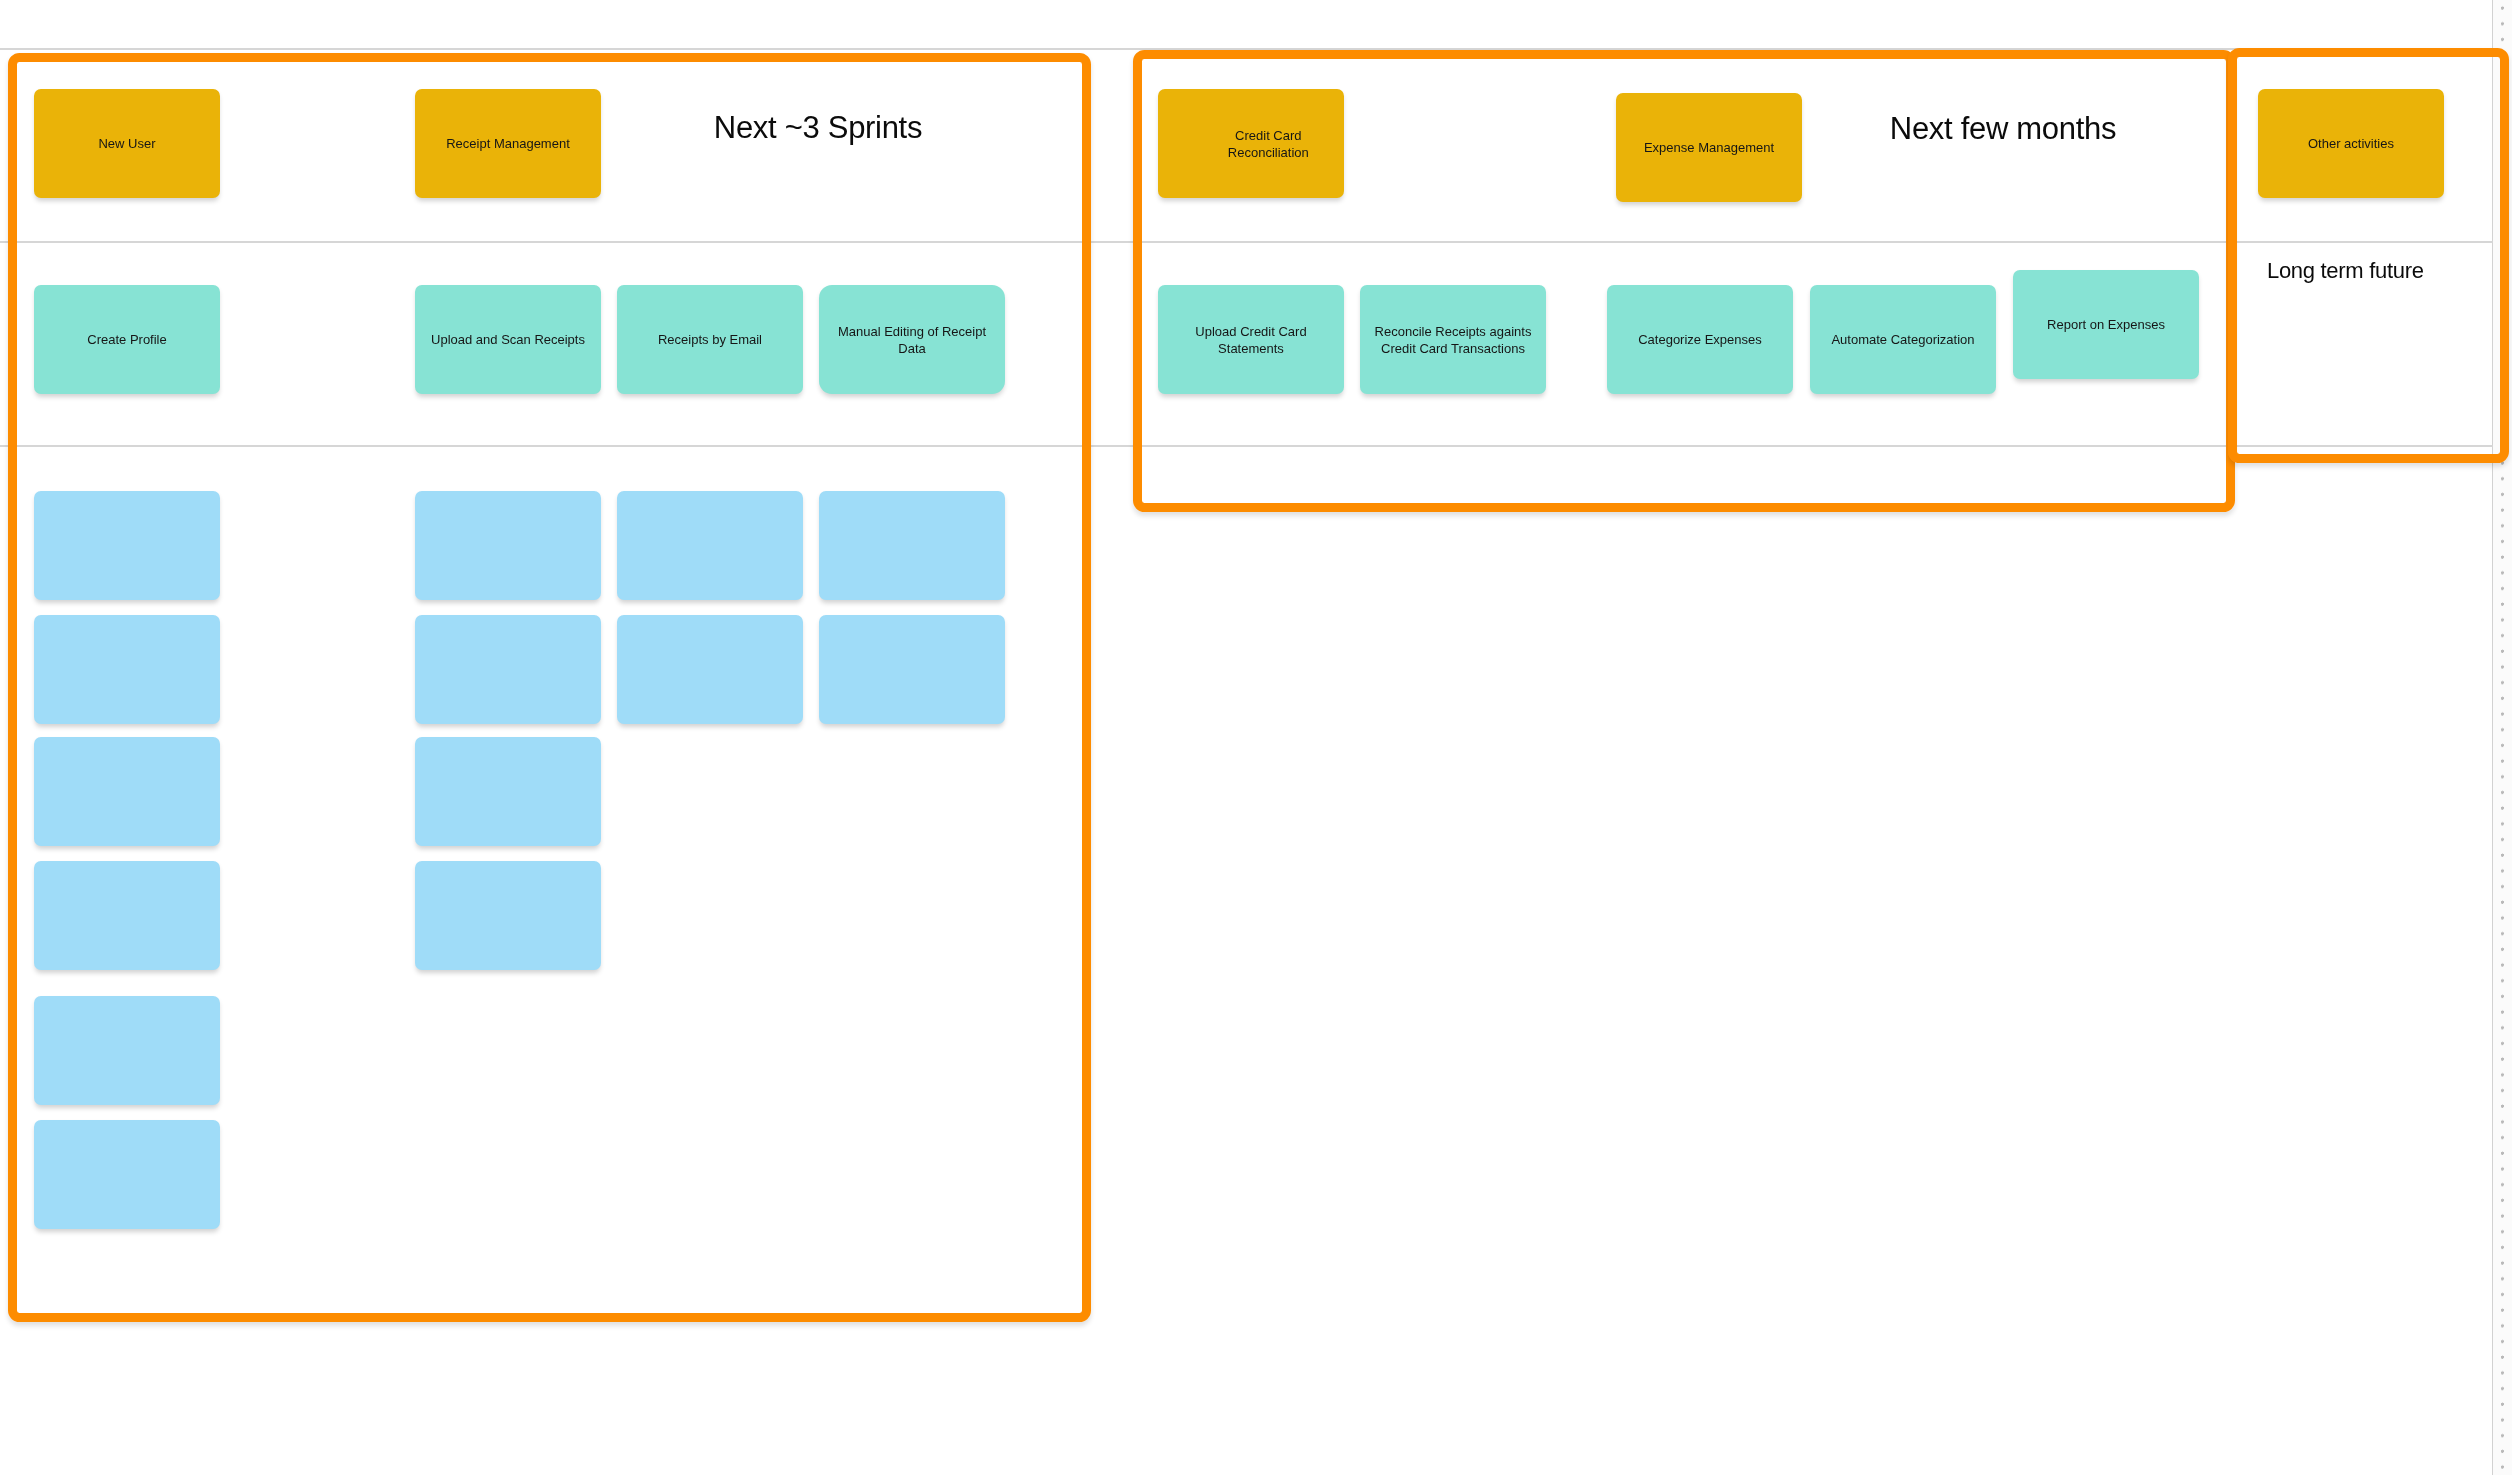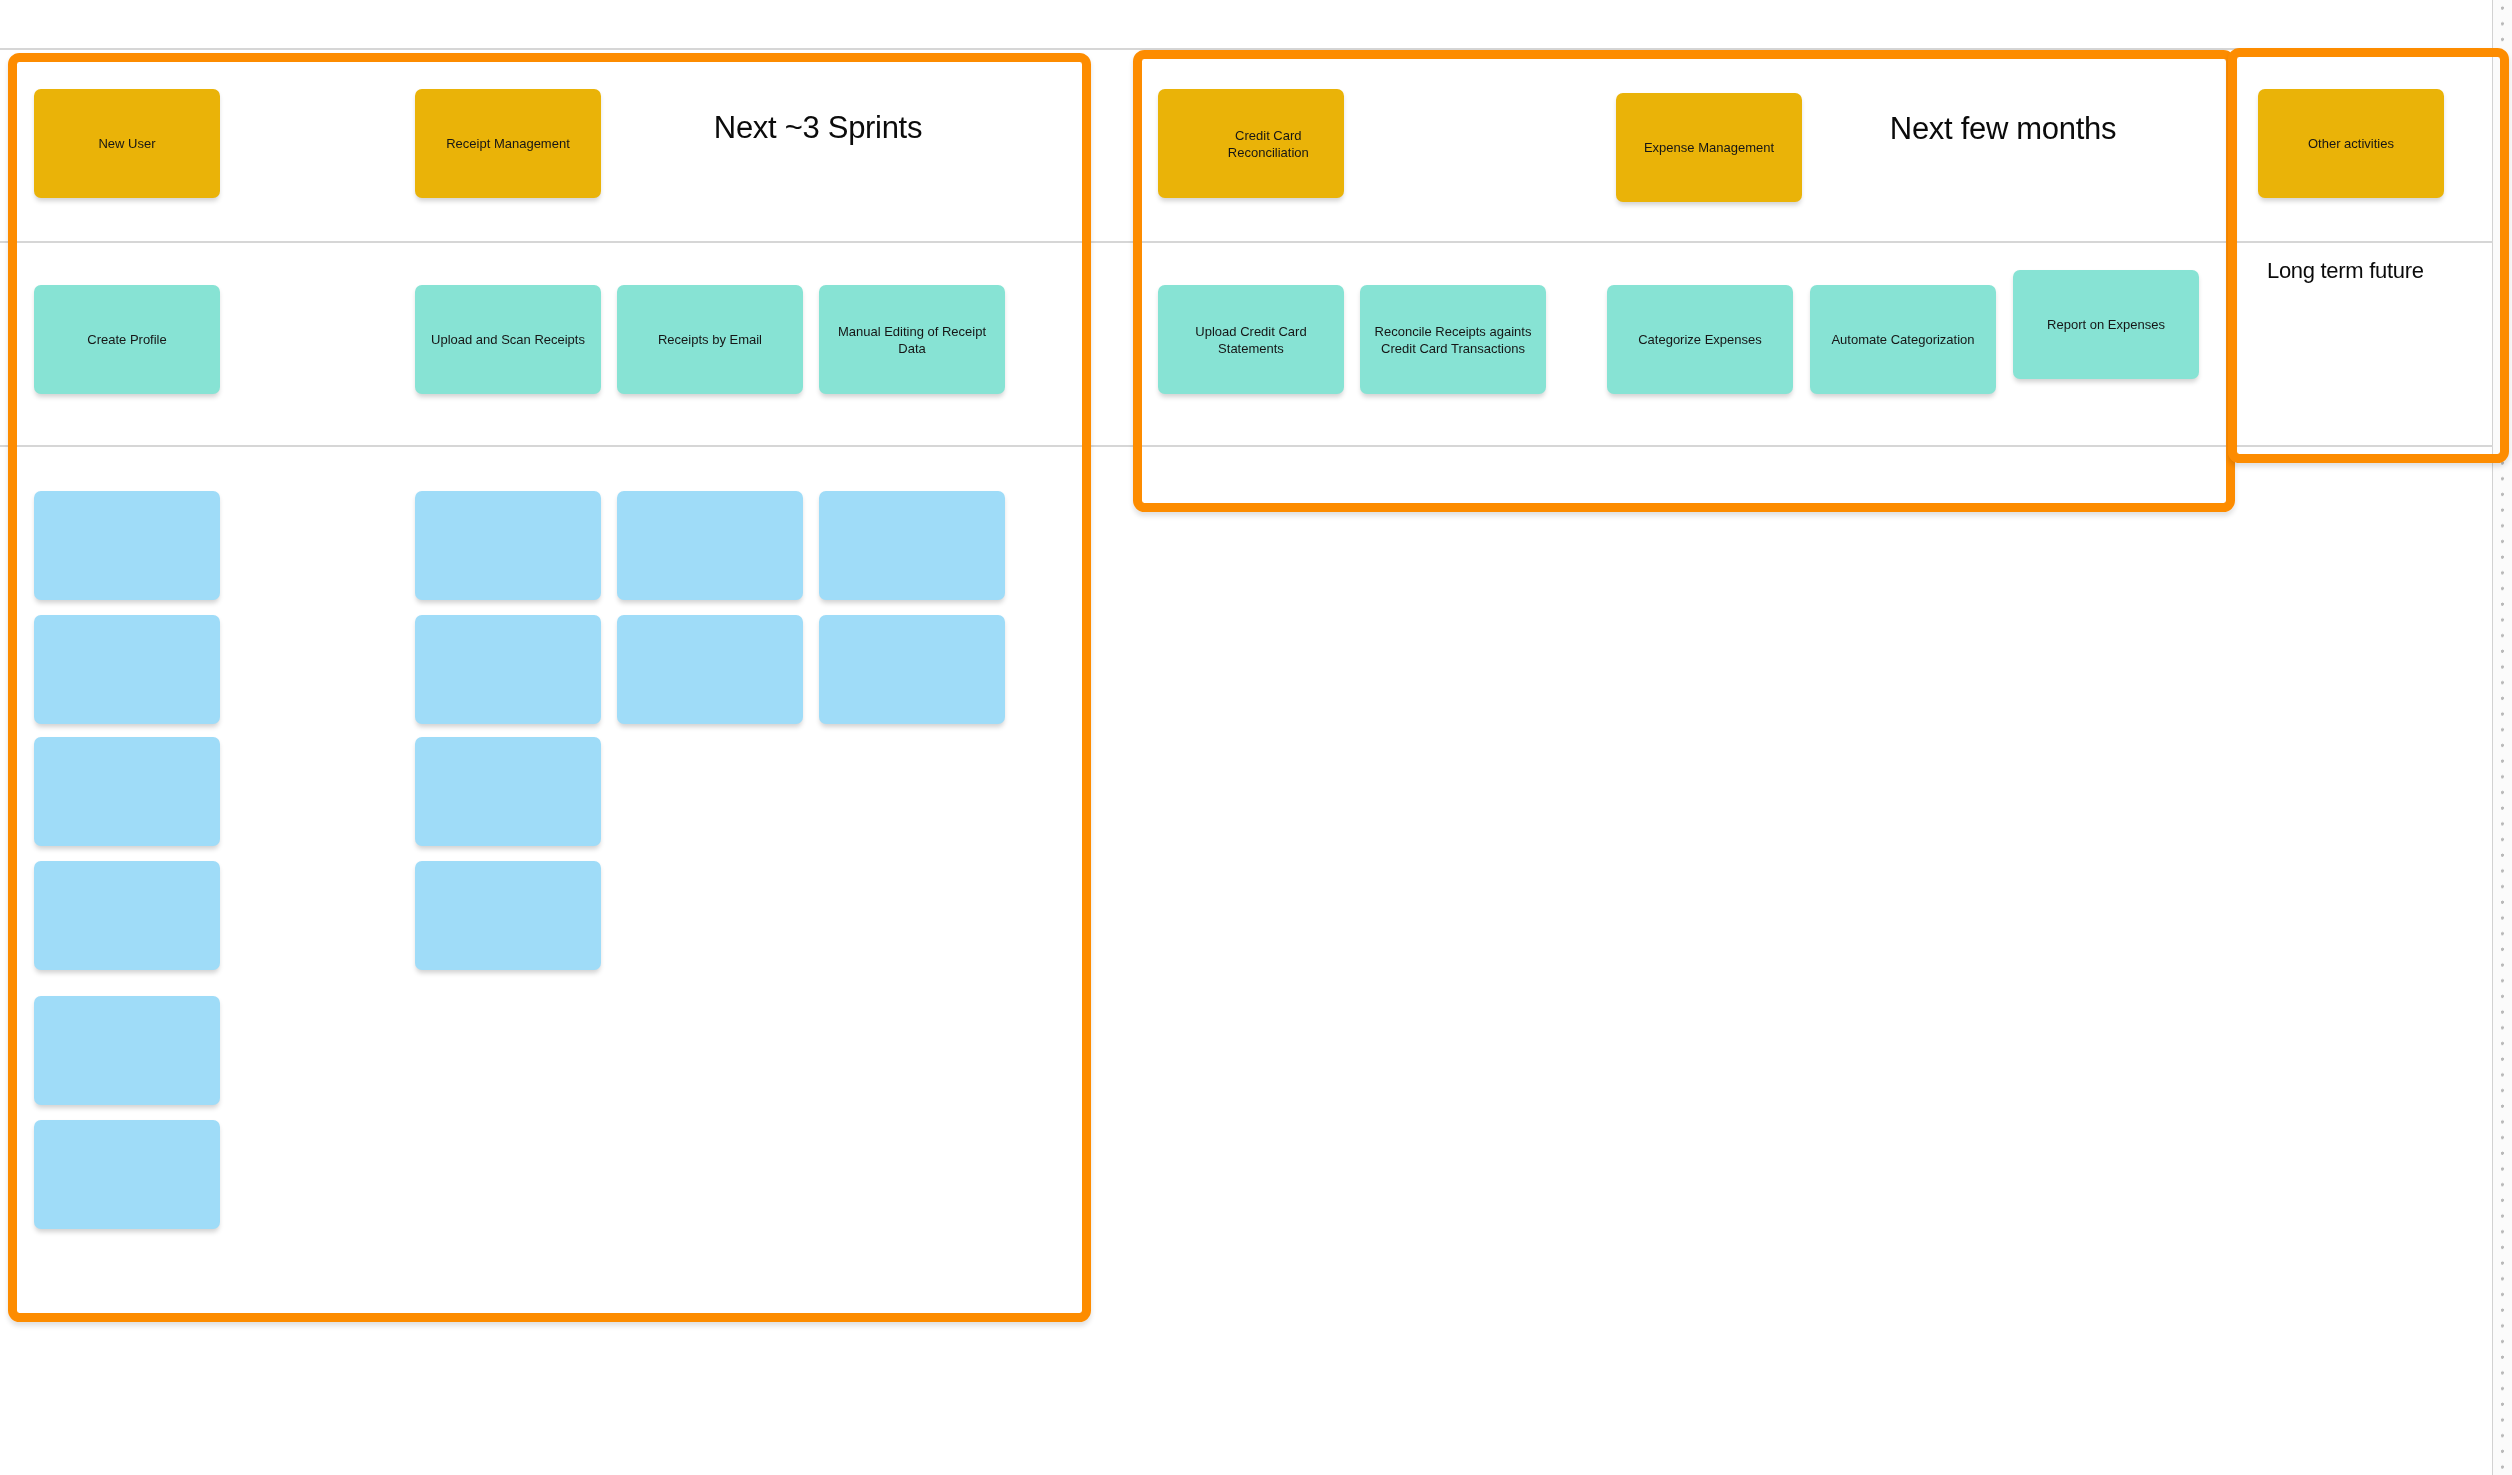--- a/index.html
+++ b/index.html
@@ -87,21 +87,21 @@
 
 <div class="note teal" style="left:34px;top:285px;">
   <span>Create Profile</span>
 </div>
 <div class="note teal" style="left:415px;top:285px;">
   <span>Upload and Scan Receipts</span>
 </div>
 <div class="note teal" style="left:617px;top:285px;">
   <span>Receipts by Email</span>
 </div>
-<div class="note teal" style="left:819px;top:285px;">
+<div class="note teal" style="left:819px;top:285px;border-radius:13px;">
   <span>Manual Editing of Receipt Data</span>
 </div>
 <div class="note teal" style="left:1158px;top:285px;">
   <span>Upload Credit Card Statements</span>
 </div>
 <div class="note teal" style="left:1360px;top:285px;">
   <span>Reconcile Receipts againts Credit Card Transactions</span>
 </div>
 <div class="note teal" style="left:1607px;top:285px;">
   <span>Categorize Expenses</span>

